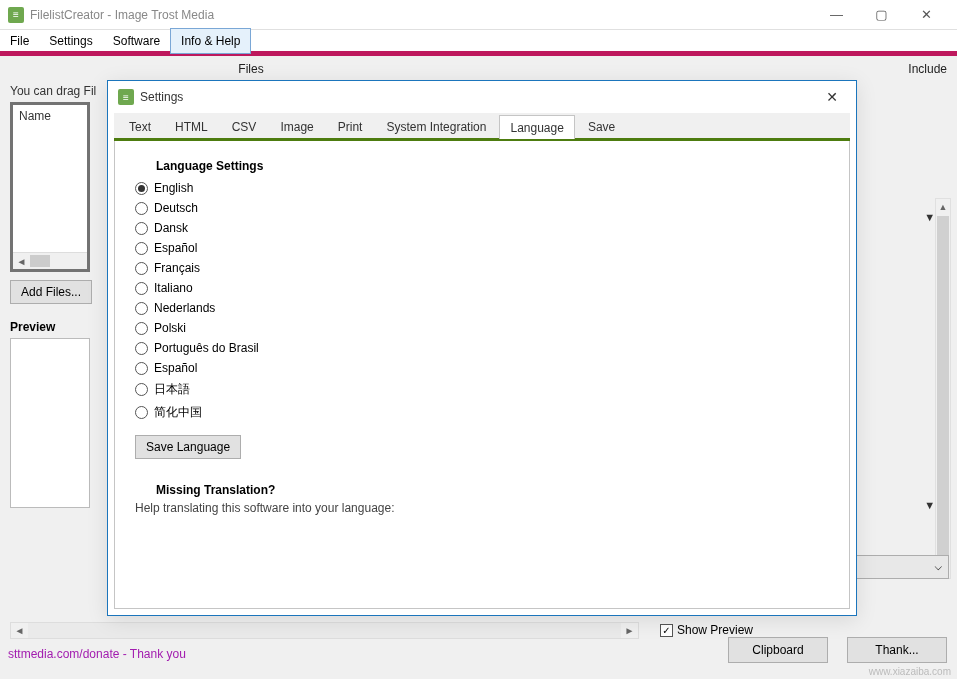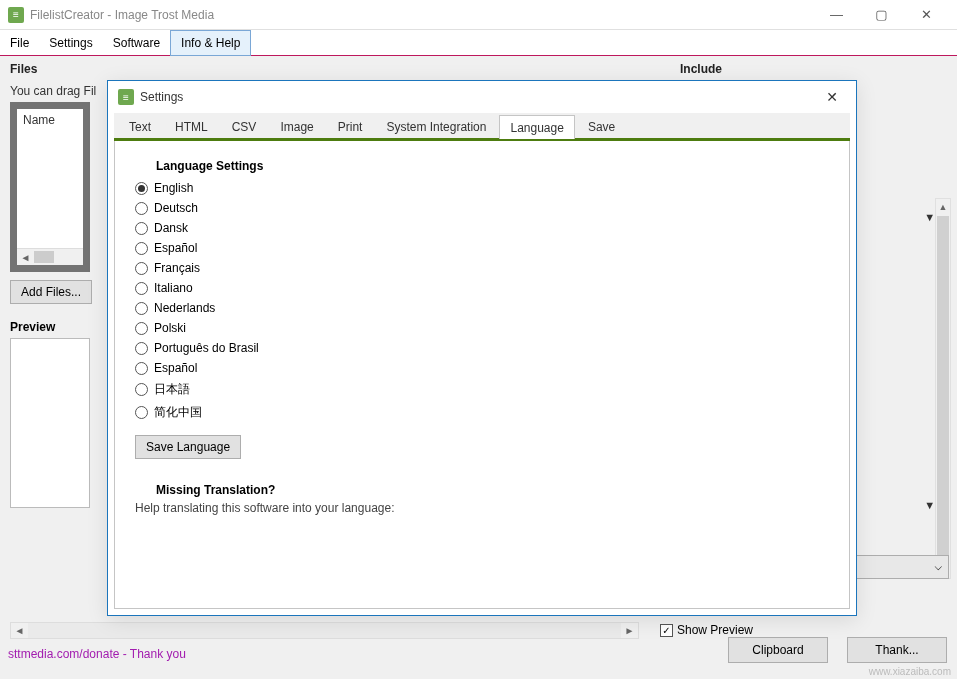--- a/index.html
+++ b/index.html
@@ -5,30 +5,30 @@
     * { box-sizing: border-box; margin: 0; padding: 0; font-family: "Segoe UI", Tahoma, sans-serif; }
     body { background: #f0f0f0; width: 957px; height: 679px; overflow: hidden; position: relative; }
 
     
     .titlebar { height: 30px; background: #fff; display: flex; align-items: center; padding: 0 8px; border-bottom: 1px solid #e0e0e0; color: #888; font-size: 12px; }
     .app-icon { width: 16px; height: 16px; background: #6fa84f; border-radius: 2px; margin-right: 6px; display: inline-flex; align-items: center; justify-content: center; color: #fff; font-size: 10px; }
     .title-spacer { flex: 1; }
     .win-btn { width: 45px; height: 28px; display: inline-flex; align-items: center; justify-content: center; font-size: 13px; color: #555; cursor: pointer; }
 
     
-    .menubar { height: 26px; background: #fff; border-bottom: 1px solid #be185d; display: flex; align-items: center; font-size: 12px; }
+    .menubar { height: 26px; background: #fff; border-bottom: 5px solid #be185d; display: flex; align-items: center; font-size: 12px; }
     .menu-item { padding: 4px 10px; height: 26px; display: inline-flex; align-items: center; cursor: pointer; }
     .menu-item.active { background: #e5f1fb; border: 1px solid #7aa7d6; }
 
     
     .content { padding: 0 10px 10px; height: calc(100% - 125px); background: #f0f0f0; }
-    .section-row { display: flex; padding: 6px 0; font-weight: bold; font-size: 12px; color: #222; }
+    .section-row { display: flex; padding: 6px 0; font-weight: normal; font-size: 12px; color: #222; justify-content: flex-end; }
     .section-row .left { flex: 0 0 670px; }
     .drag-hint { font-size: 12px; color: #333; padding: 2px 0 4px; }
-    .panel { background: #fff; border: 7px solid #737373; }
+    .panel { background: #fff; border: 3px solid #737373; }
     .files-panel { width: 80px; height: 170px; padding: 4px 6px; font-size: 12px; color: #333; position: relative; }
     .hscroll { position: absolute; bottom: 0; left: 0; right: 0; height: 17px; background: #f0f0f0; border-top: 1px solid #ddd; display: flex; }
     .hscroll .arrow { width: 17px; text-align: center; font-size: 10px; color: #666; line-height: 17px; }
     .hscroll .thumb { width: 20px; background: #ccc; margin: 2px 0; }
 
     .btnrow { margin-top: 8px; }
     .btn { background: #e1e1e1; border: 1px solid #adadad; padding: 4px 10px; font-size: 12px; cursor: pointer; display: inline-flex; align-items: center; height: 24px; }
 
     
     .include-col { position: absolute; right: 8px; top: 205px; width: 30px; }

